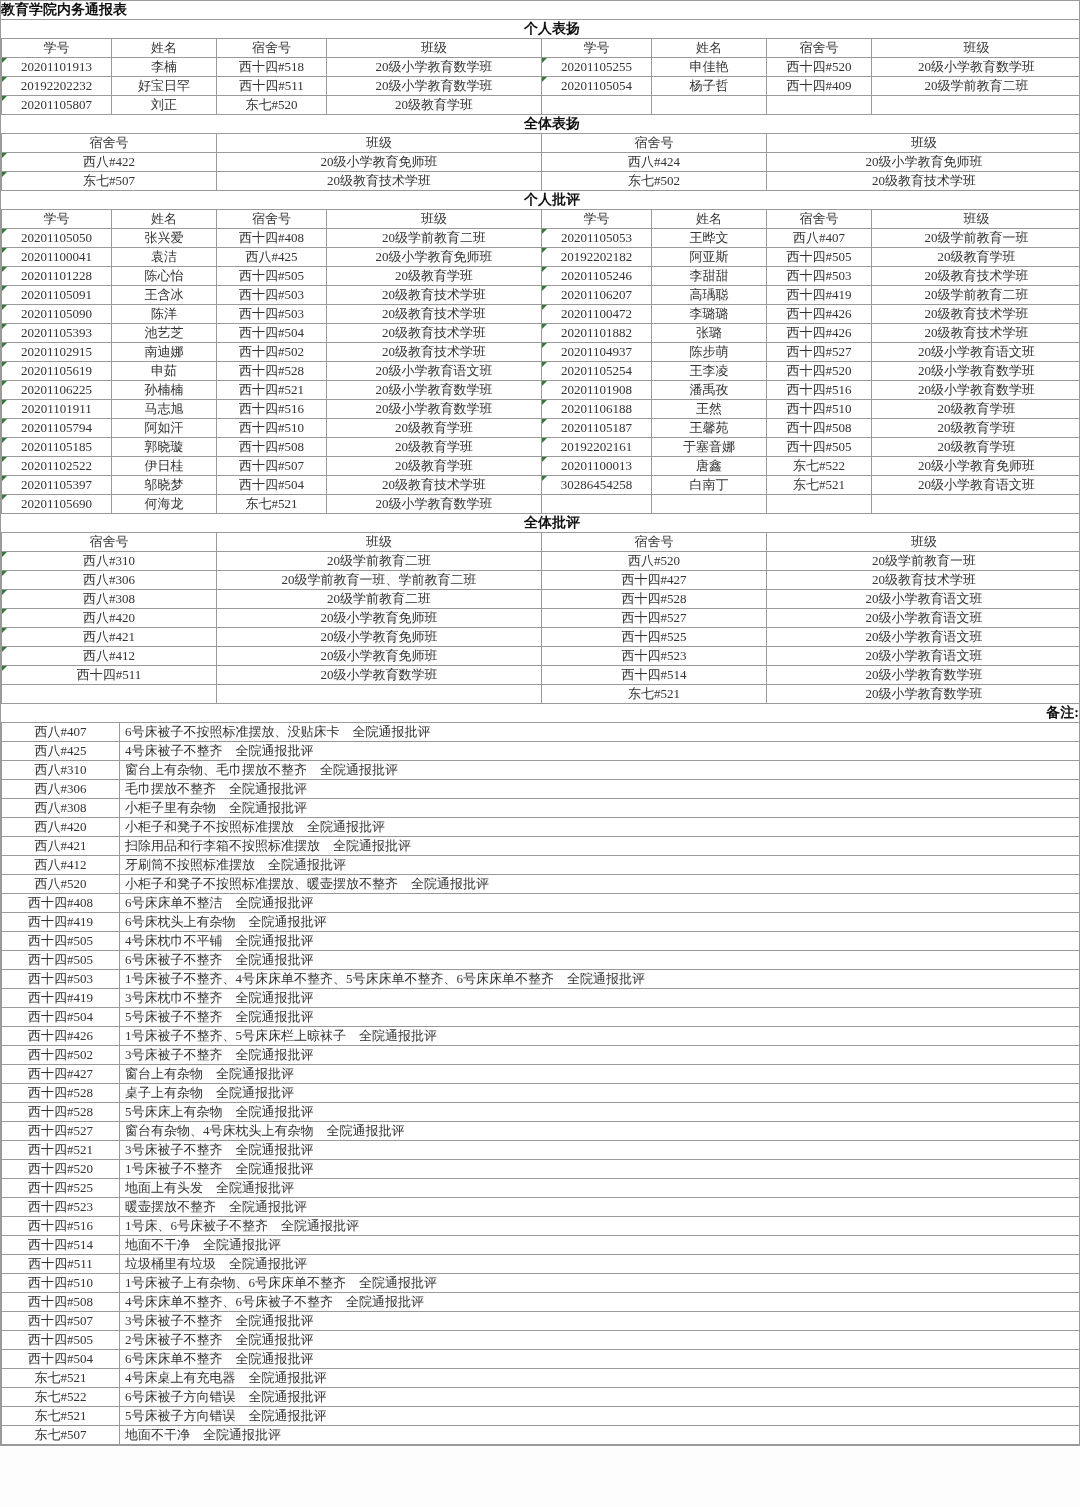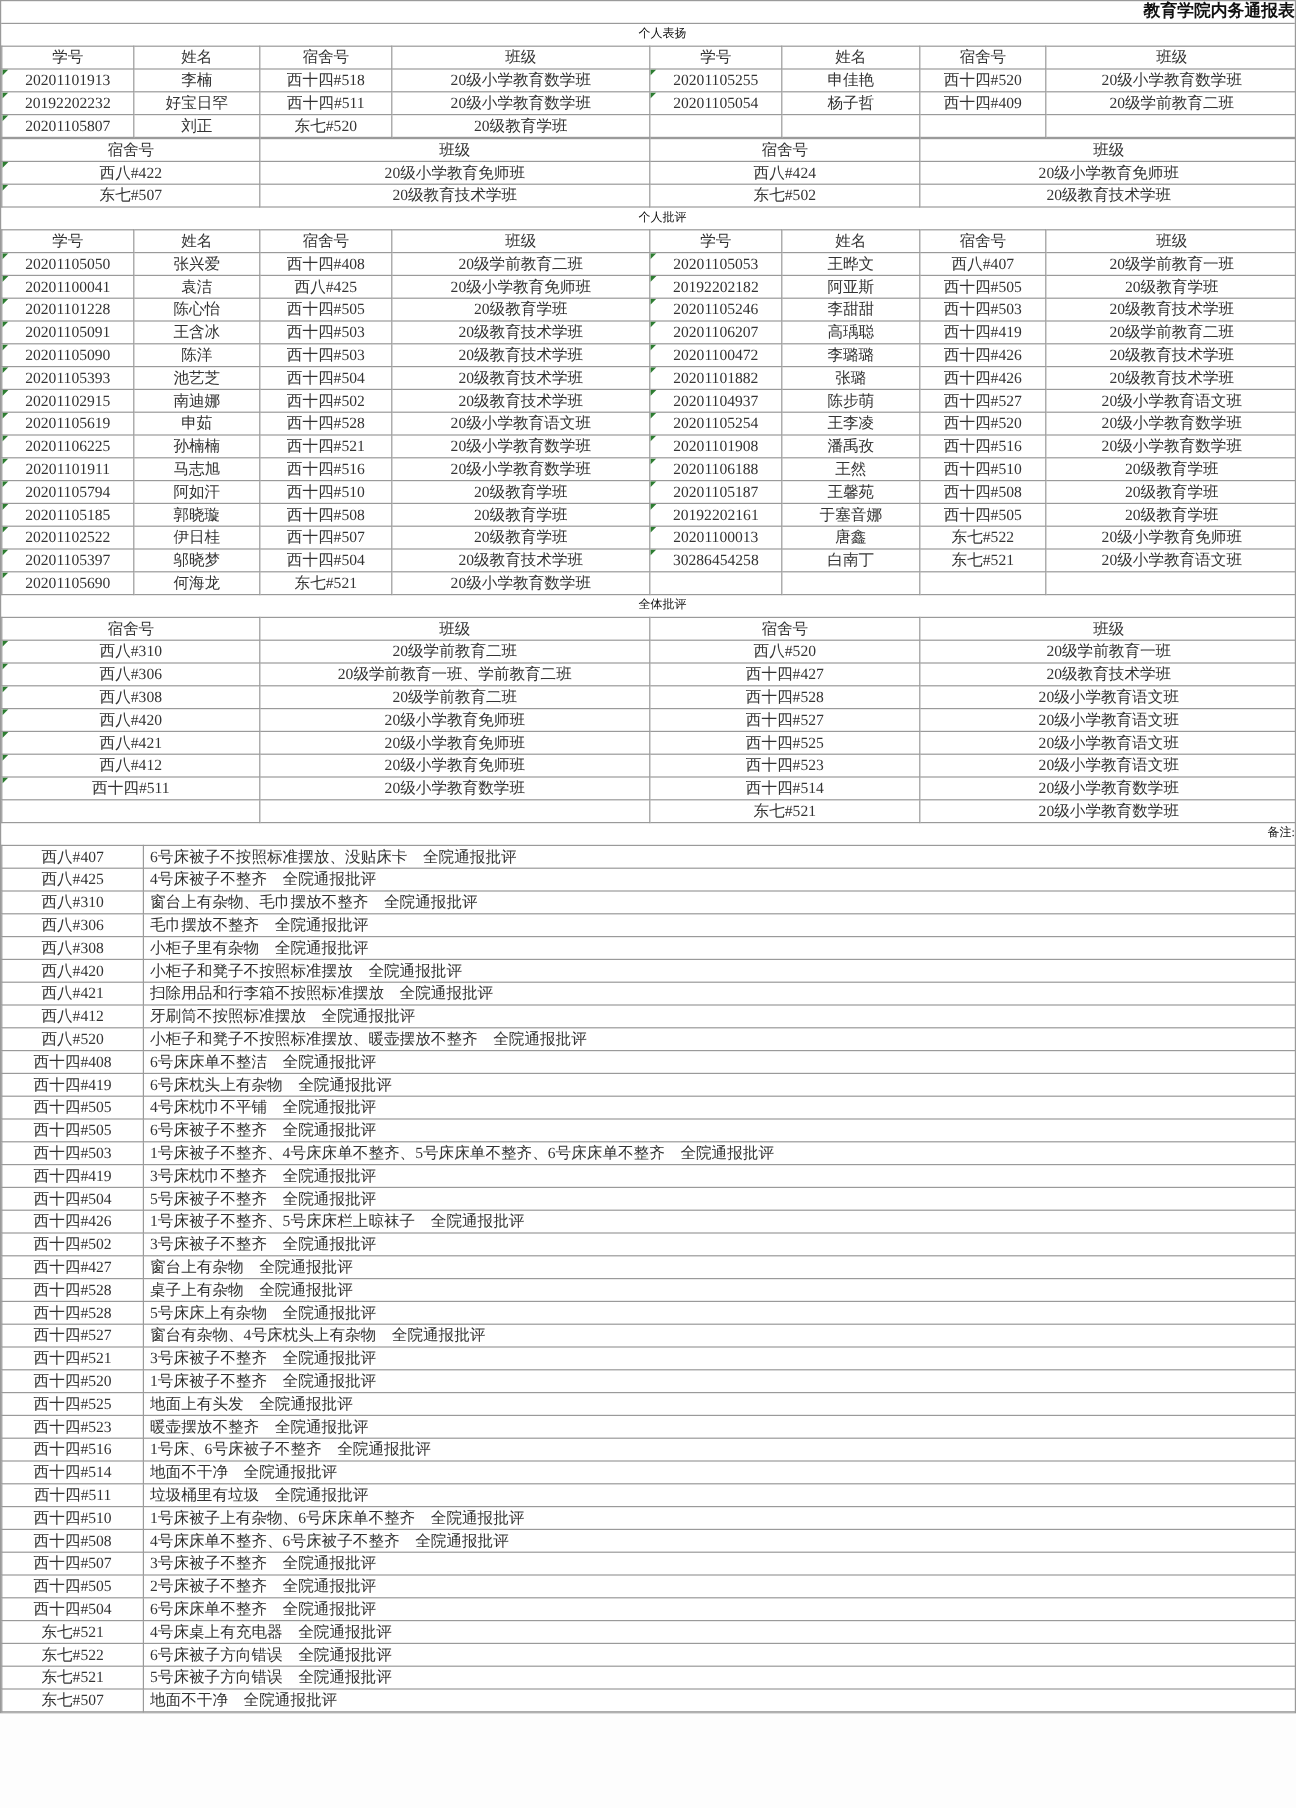--- a/index.html
+++ b/index.html
@@ -5,27 +5,27 @@
   html,body{margin:0;padding:0;background:#fdfdfd;}
   .sheet{
     width:1080px;
     box-sizing:border-box;
     border:1px solid #9a9a9a;
     background:#fff;
     font-family:"Liberation Serif","DejaVu Serif",serif;
     color:#333;
   }
   .title-row{
-    height:18px;line-height:18px;text-align:right;
+    height:18px;line-height:18px;text-align:left;
     font-weight:bold;font-size:14px;color:#111;
     border-bottom:1px solid #9a9a9a;
   }
   .label-row{
     height:18px;line-height:18px;text-align:center;
-    font-weight:normal;font-size:10px;color:#111;margin-left:24px;
+    font-weight:bold;font-size:14px;color:#111;margin-left:24px;
   }
   .remarks-label{text-align:right;padding-left:5px;box-sizing:border-box;}
   table{border-collapse:collapse;table-layout:fixed;width:100%;}
   td{
     border:1px solid #9a9a9a;
     height:18px;line-height:18px;
     font-size:13px;text-align:center;
     padding:0 2px;overflow:hidden;white-space:nowrap;
     position:relative;
   }
@@ -91,20 +91,21 @@
           <td>东七#520</td>
           <td>20级教育学班</td>
           <td></td>
           <td></td>
           <td></td>
           <td></td>
         </tr>
       </tbody>
   </table>
 
+  <div class="label-row">全体表扬</div>
   <table>
     <colgroup>
       <col style="width:215px">
         <col style="width:325px">
         <col style="width:225px">
         <col style="width:315px">
     </colgroup>
     <tbody id="tb-group-praise">
         <tr>
           <td>宿舍号</td>

